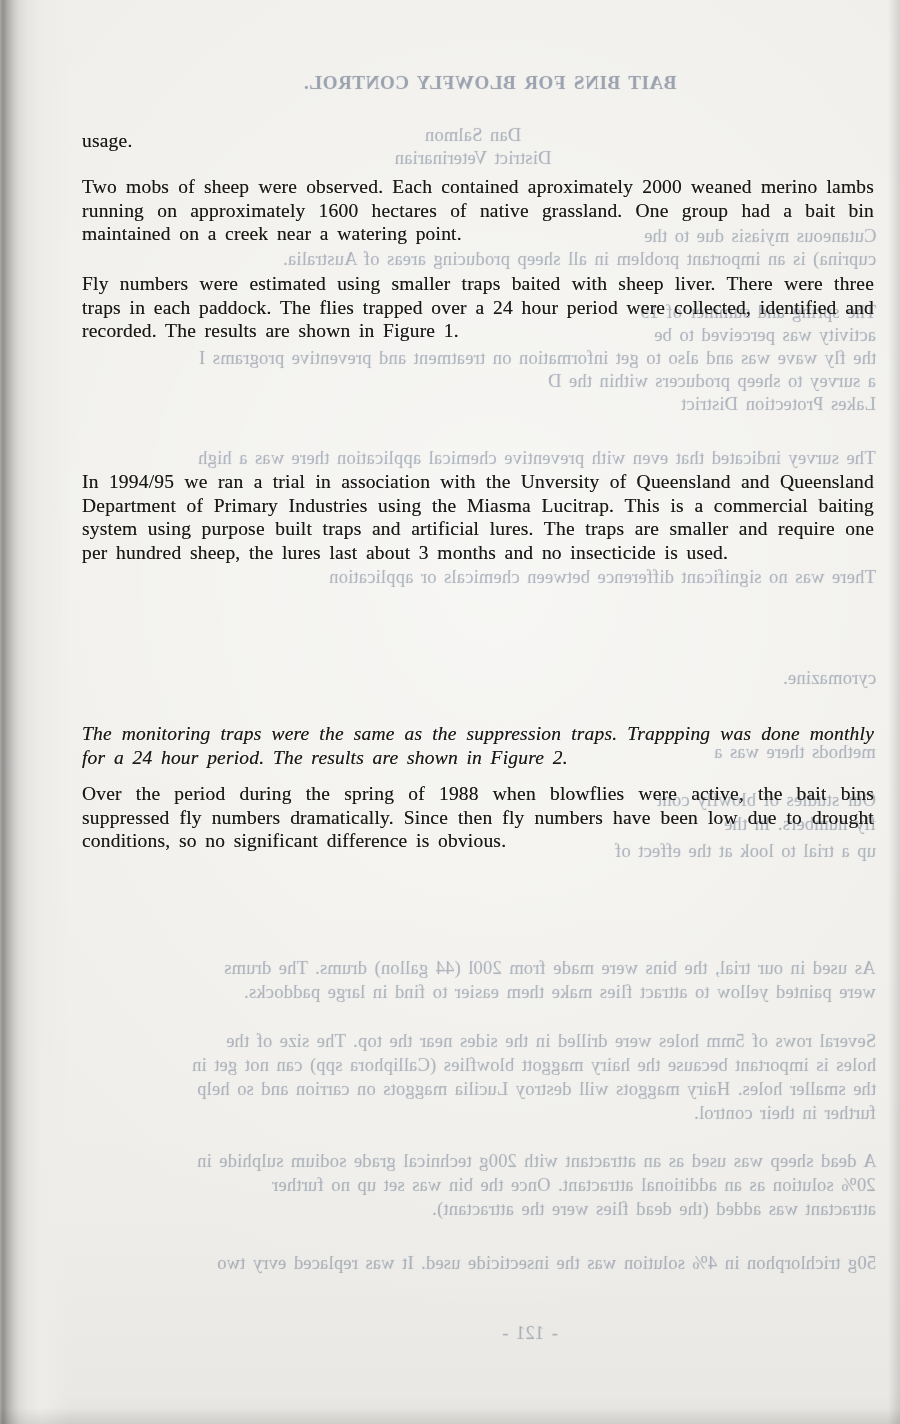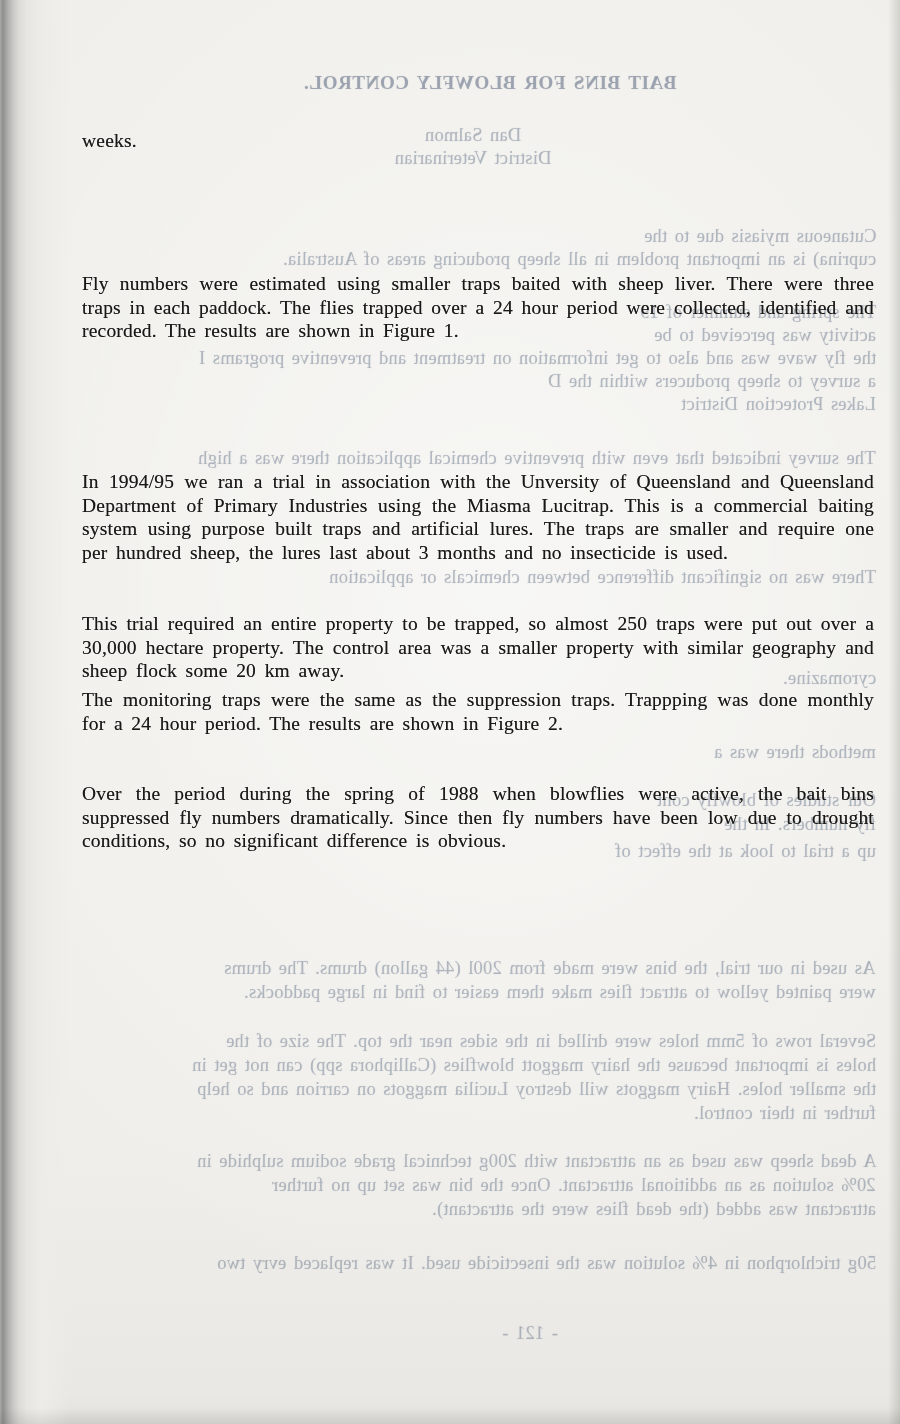--- a/index.html
+++ b/index.html
@@ -67,23 +67,23 @@
       <div class="bleed-line anchor-right" style="top: 1054px;">holes is important because the hairy maggott blowflies (Calliphora spp) can not get in</div>
       <div class="bleed-line anchor-right" style="top: 1078px;">the smaller holes. Hairy maggots will destroy Lucilia maggots on carrion and so help</div>
       <div class="bleed-line anchor-right" style="top: 1102px;">further in their control.</div>
       <div class="bleed-line anchor-right" style="top: 1150px;">A dead sheep was used as an attractant with 200g technical grade sodium sulphide in</div>
       <div class="bleed-line anchor-right" style="top: 1174px;">20% solution as an additional attractant. Once the bin was set up no further</div>
       <div class="bleed-line anchor-right" style="top: 1198px;">attractant was added (the dead flies were the attractant).</div>
       <div class="bleed-line anchor-right" style="top: 1252px;">50g trichlorphon in 4% solution was the insecticide used. It was replaced evry two</div>
       <div class="bleed-line anchor-center" style="top: 1322px; left: 130px;">- 121 -</div>
     </div>
   <div class="text-layer">
-      <div class="para" style="top: 129px;">weeks.</div>
+      <div class="para" style="top: 129px;">usage.</div>
+      <div class="para" style="top: 175px;">Two mobs of sheep were observed. Each contained aproximately 2000 weaned merino lambs running on approximately 1600 hectares of native grassland. One group had a bait bin maintained on a creek near a watering point.</div>
       <div class="para" style="top: 272px;">Fly numbers were estimated using smaller traps baited with sheep liver. There were three traps in each paddock. The flies trapped over a 24 hour period were collected, identified and recorded. The results are shown in Figure 1.</div>
       <div class="para" style="top: 470px;">In 1994/95 we ran a trial in association with the Unversity of Queensland and Queensland Department of Primary Industries using the Miasma Lucitrap. This is a commercial baiting system using purpose built traps and artificial lures. The traps are smaller and require one per hundred sheep, the lures last about 3 months and no insecticide is used.</div>
-      <div class="para" style="top: 612px;">This trial required an entire property to be trapped, so almost 250 traps were put out over a 30,000 hectare property. The control area was a smaller property with similar geography and sheep flock some 20 km away.</div>
-      <div class="para" style="top: 688px;">The monitoring traps were the same as the suppression traps. Trappping was done monthly for a 24 hour period. The results are shown in Figure 2.</div>
+      <div class="para" style="top: 722px; font-style: italic;">The monitoring traps were the same as the suppression traps. Trappping was done monthly for a 24 hour period. The results are shown in Figure 2.</div>
       <div class="para" style="top: 782px;">Over the period during the spring of 1988 when blowflies were active, the bait bins suppressed fly numbers dramatically. Since then fly numbers have been low due to drought conditions, so no significant difference is obvious.</div>
     </div>
   <div class="binding-edge"></div>
   <div class="right-shade"></div>
   <div class="bottom-shade"></div>
 </div>
 
 </body></html>

